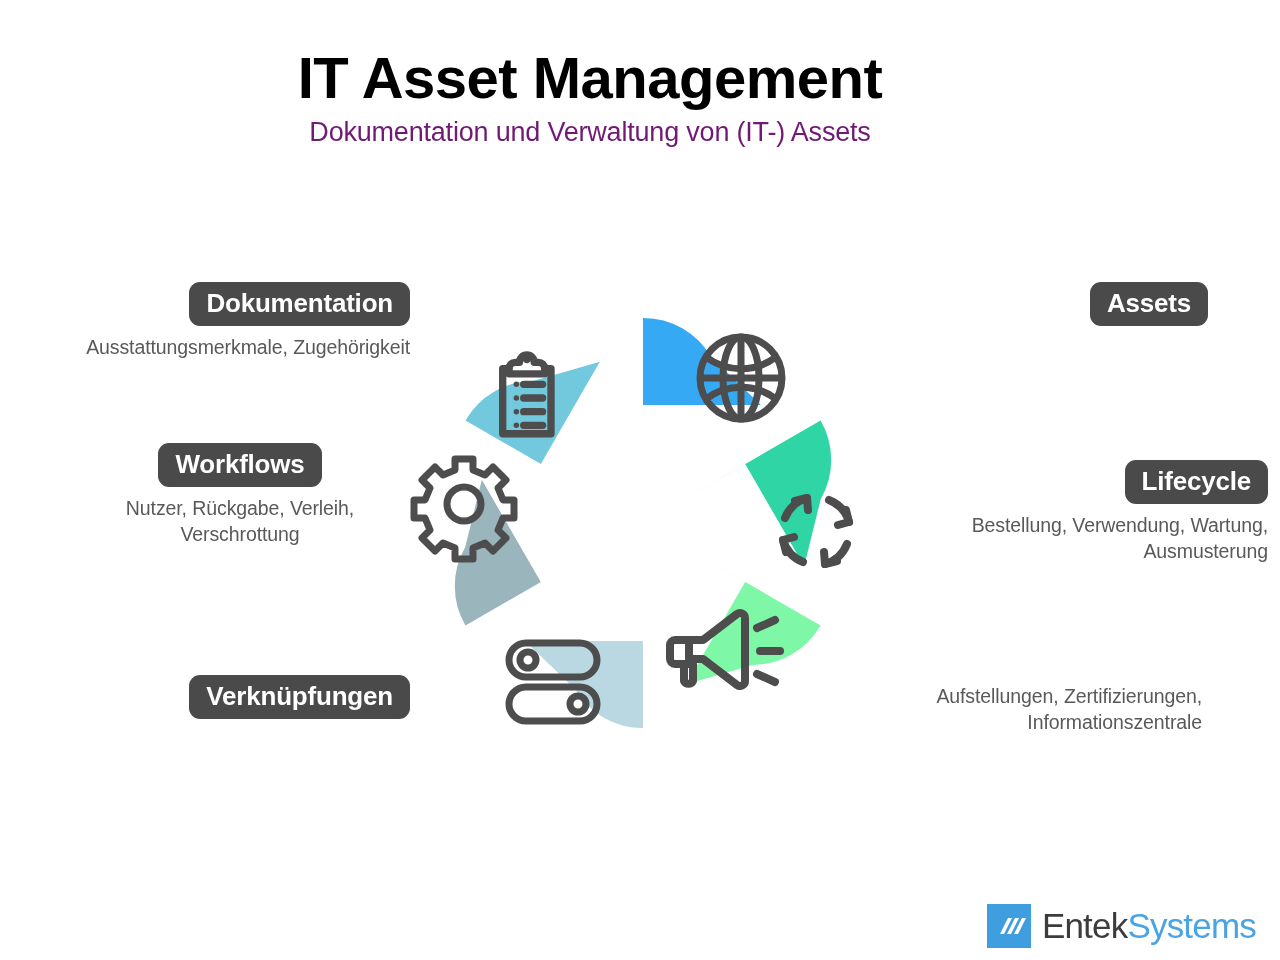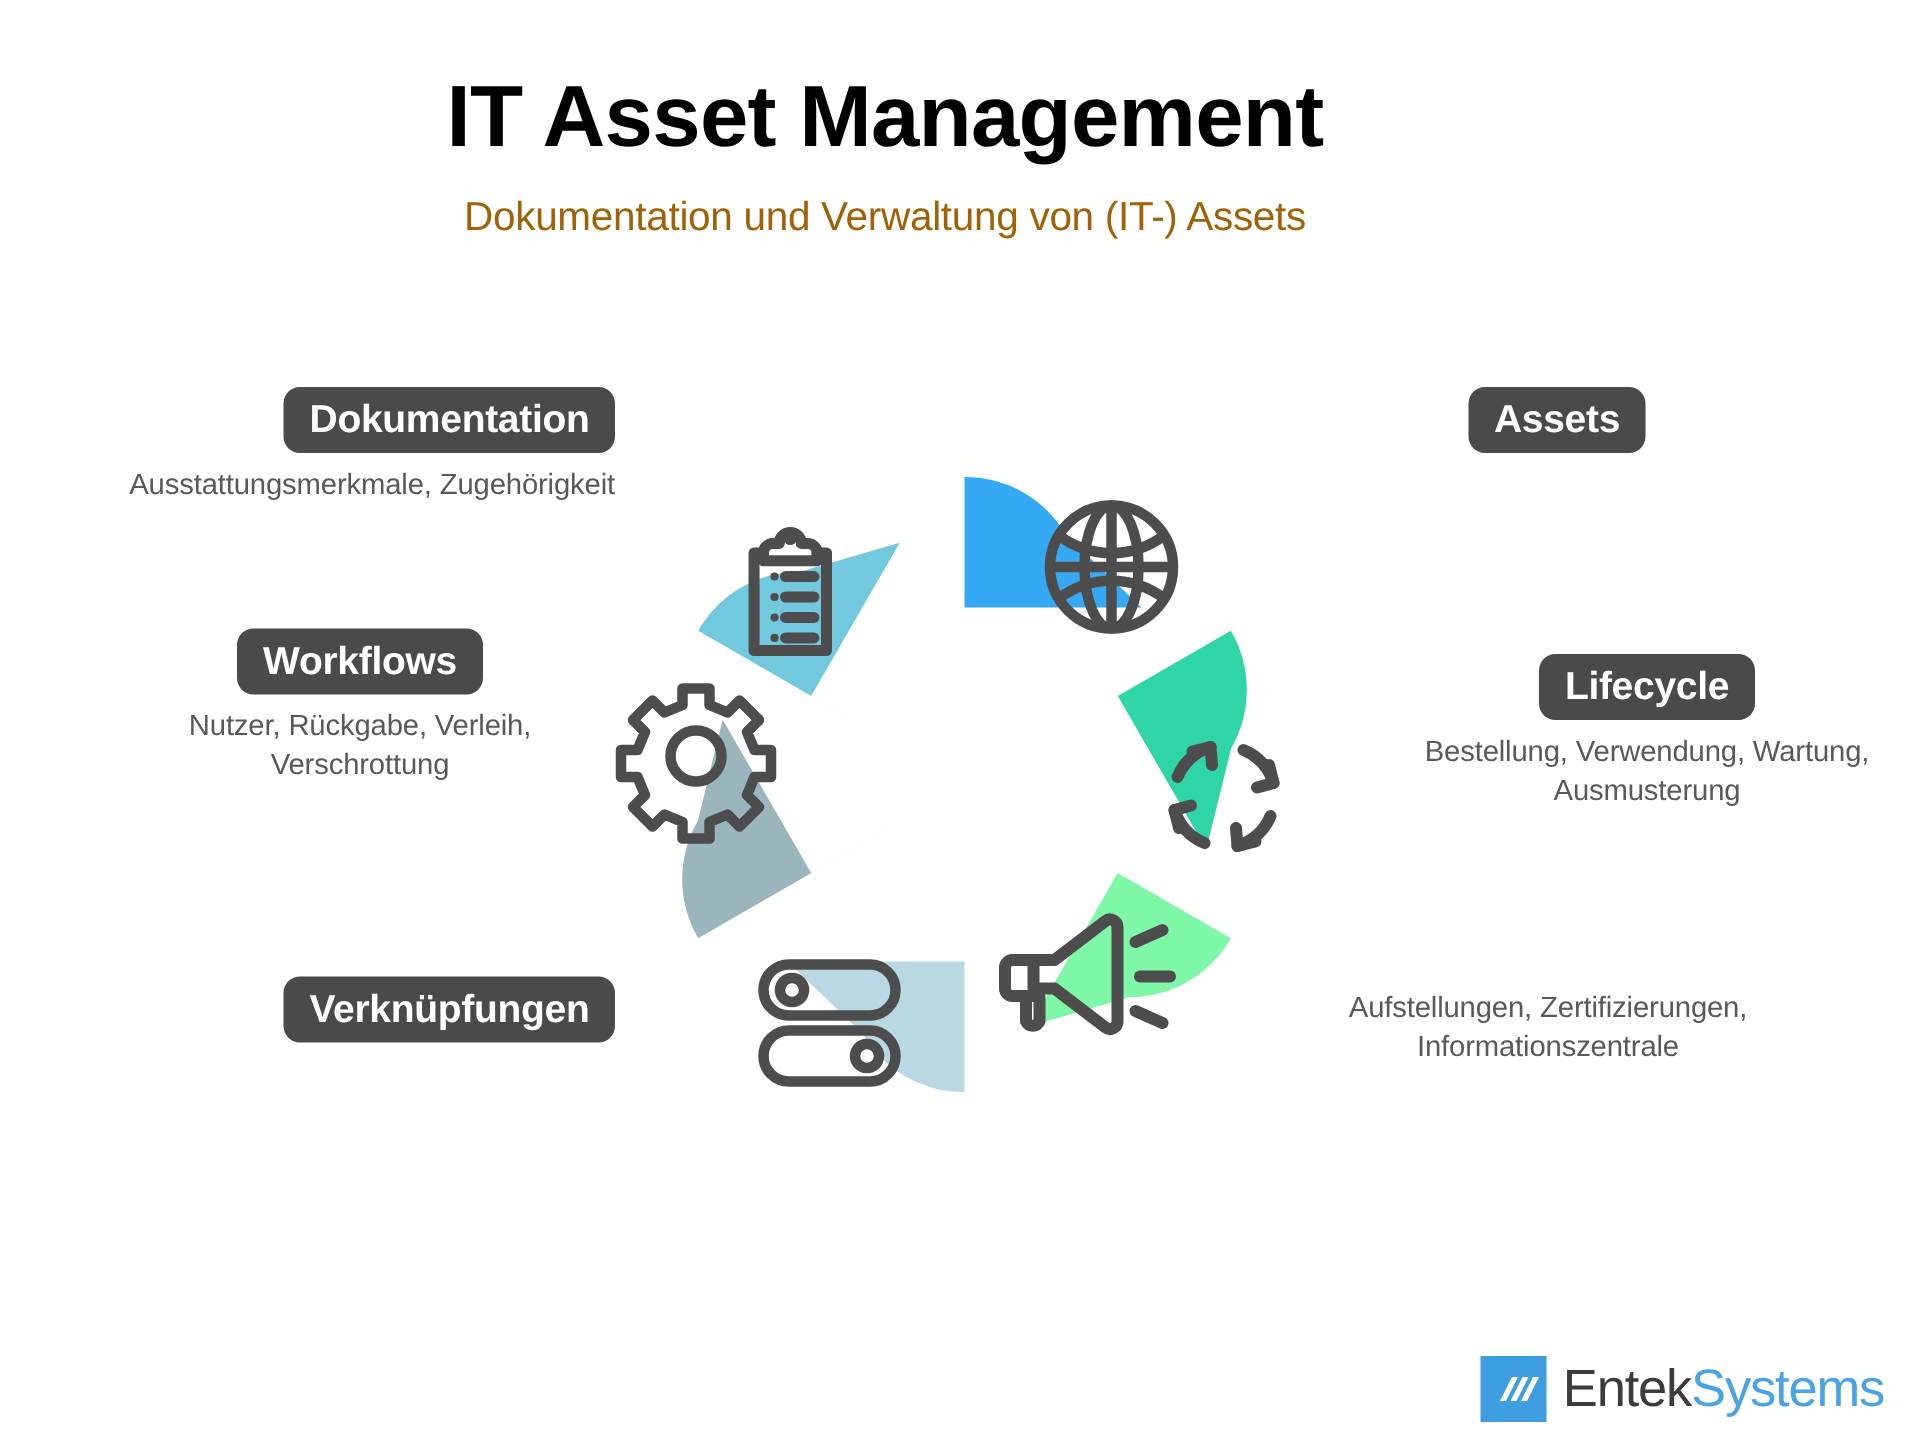--- a/index.html
+++ b/index.html
@@ -27,33 +27,34 @@
   #page-title {
     font-size: 58px;
     font-weight: bold;
     color: #000000;
     letter-spacing: -0.5px;
     line-height: 1.05;
     margin: 0;
   }
   #page-subtitle {
     font-size: 27px;
-    color: #a16207;
+    color: #701a75;
     font-weight: normal;
-    margin-top: 20px;
+    margin-top: 8px;
     letter-spacing: -0.2px;
   }
 
   
   .label-block {
     position: absolute;
     width: 340px;
+    margin-top: 24px;
   }
   .label-block.left  { text-align: right; }
-  .label-block.right { text-align: center; }
+  .label-block.right { text-align: right; }
 
   .pill {
     display: inline-block;
     background: #4a4a4a;
     color: #ffffff;
     font-size: 26px;
     font-weight: bold;
     border-radius: 11px;
     padding: 8px 17px 10px 17px;
     line-height: 1.0;

